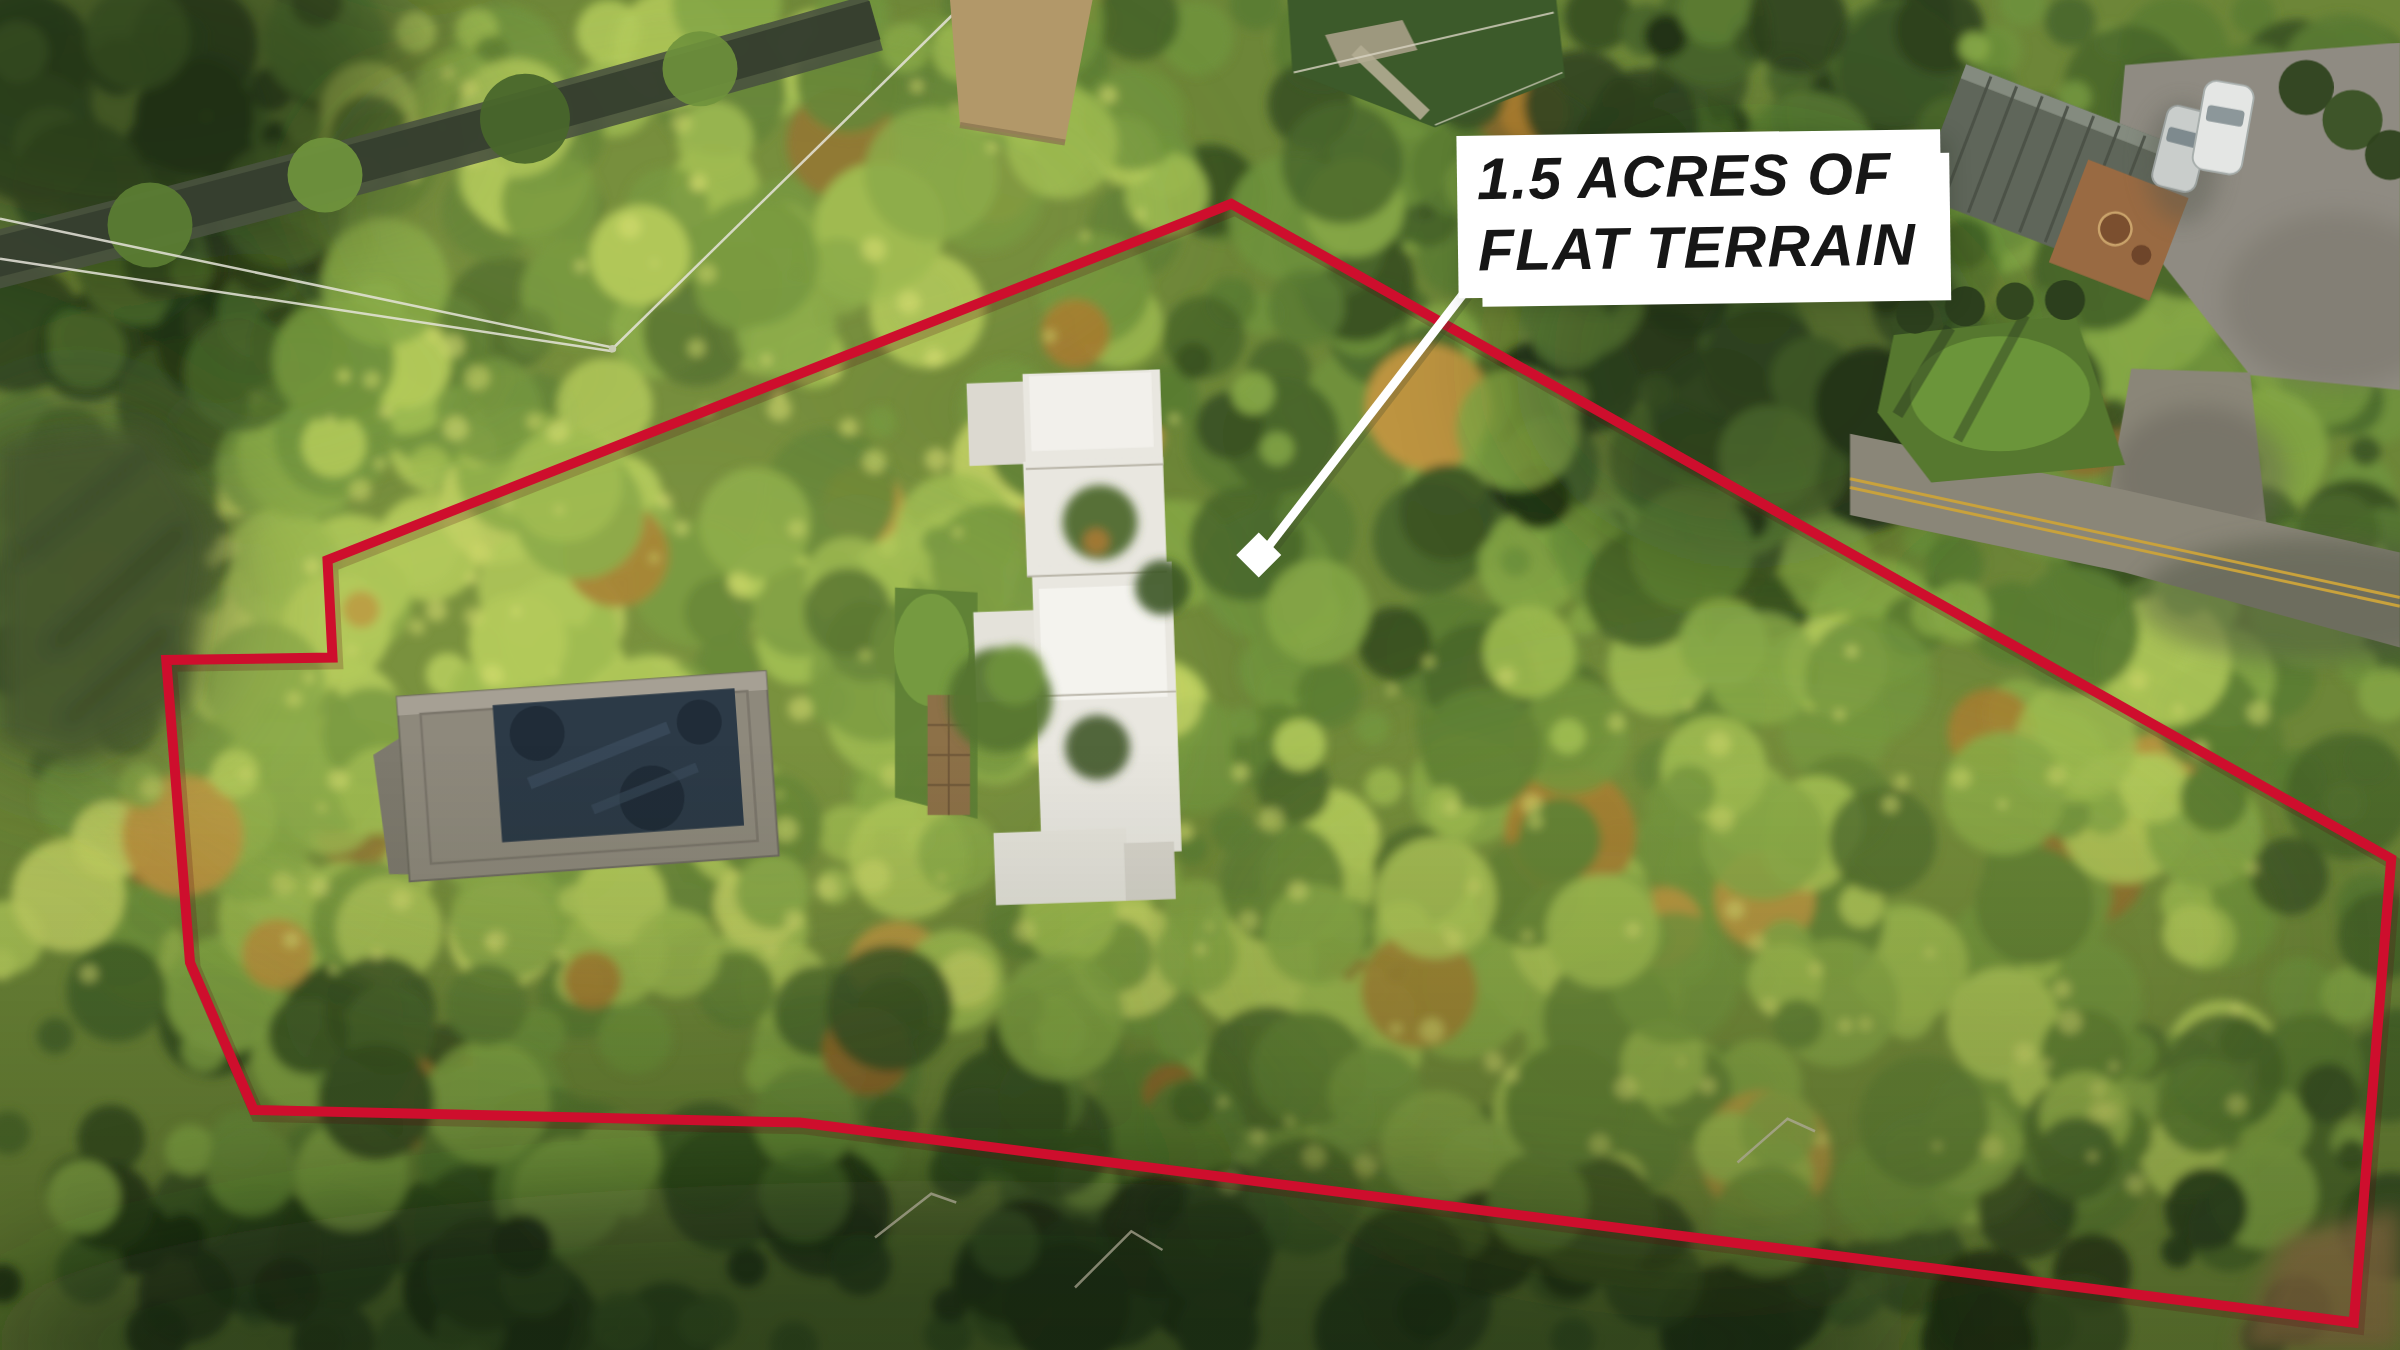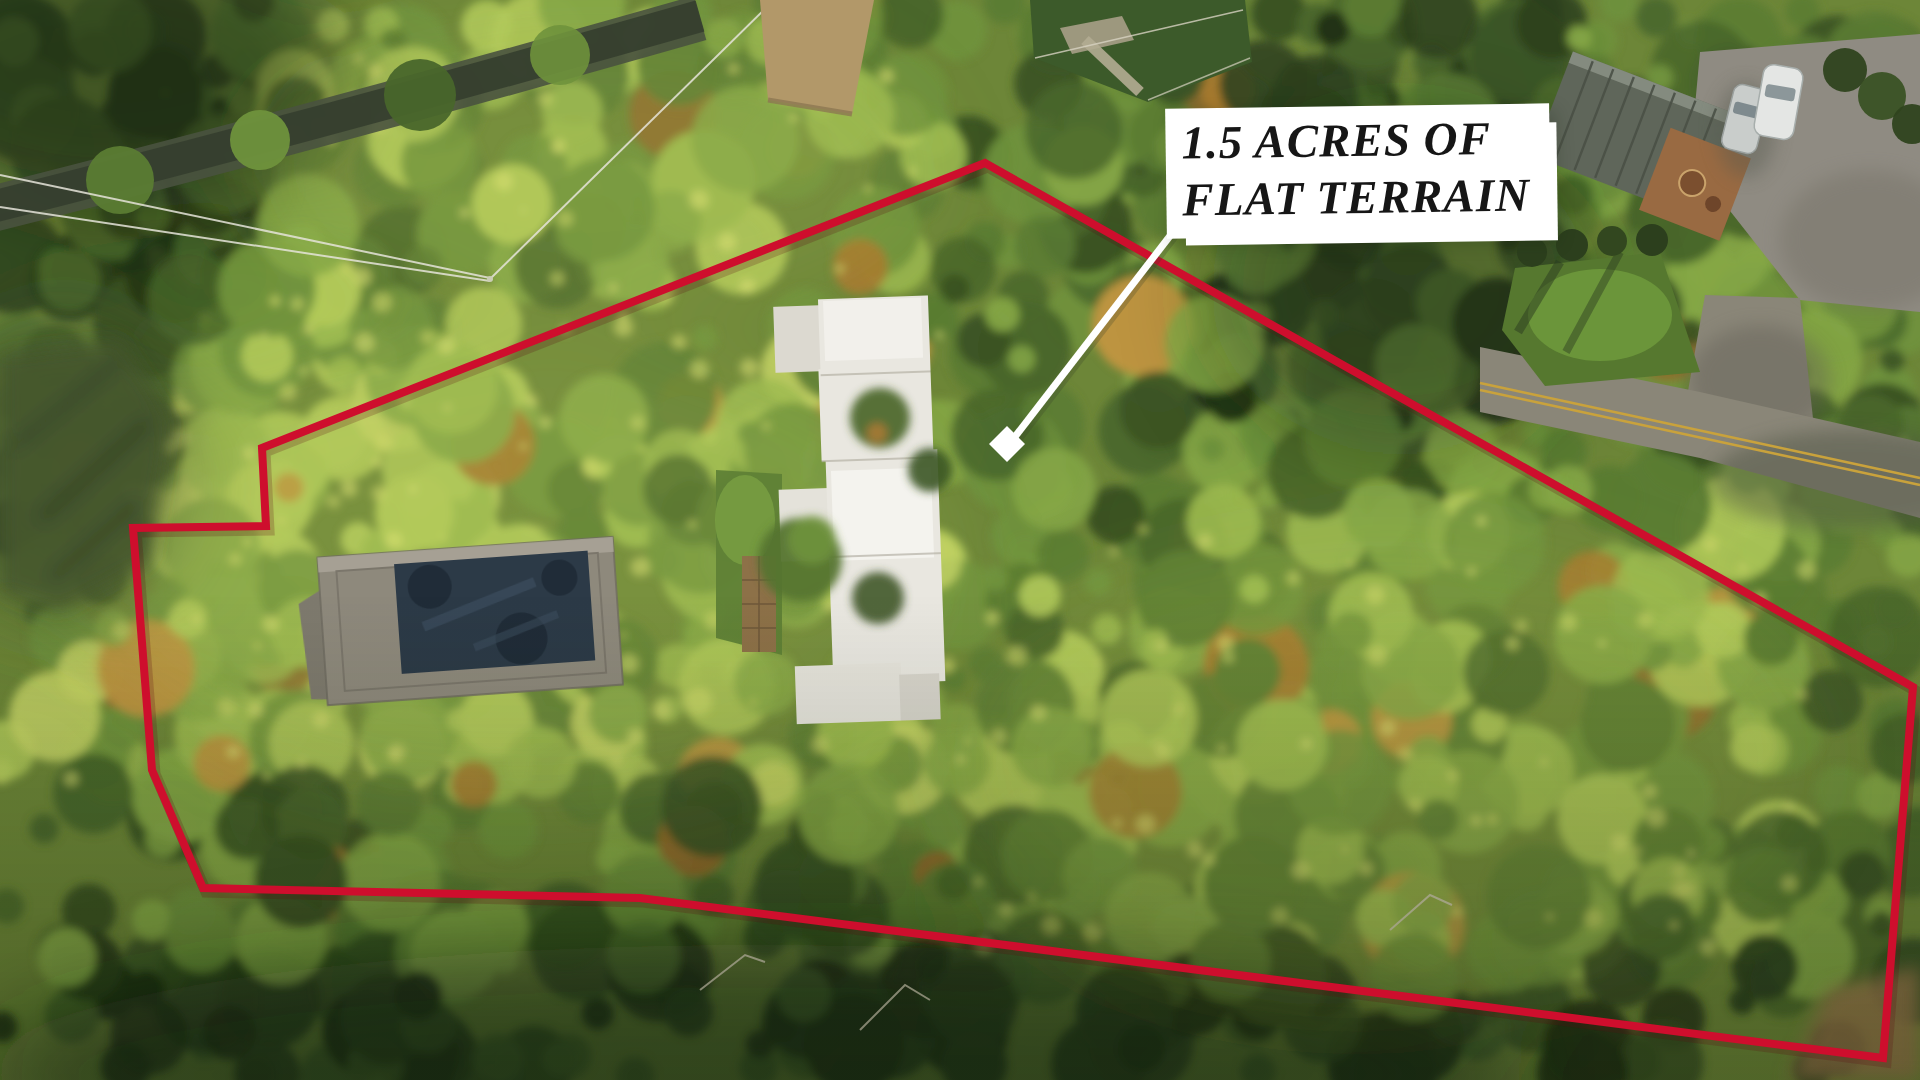--- a/index.html
+++ b/index.html
@@ -1,17 +1,17 @@
 <!DOCTYPE html>
 <html><head>
 <meta charset="utf-8">
 <style>
   html,body{margin:0;padding:0;background:#222;}
   .stage{position:relative;width:1920px;height:1080px;overflow:hidden;background:#6d8638;
-         font-family:Liberation Serif, serif;}
+         font-family:Liberation Sans, sans-serif;}
   .stage svg{position:absolute;left:0;top:0;display:block;}
   .callout{
     position:absolute;left:1166px;top:106px;z-index:10;
     background:#ffffff;color:#161616;
     padding:6px 20px 10px 16px;
     font-weight:bold;font-style:italic;
     font-size:47px;line-height:57px;letter-spacing:1px;
     white-space:nowrap;
     transform:rotate(-0.8deg);
     box-shadow:13px 13px 0 -6px #ffffff, 6px 8px 18px rgba(20,30,10,.25);

